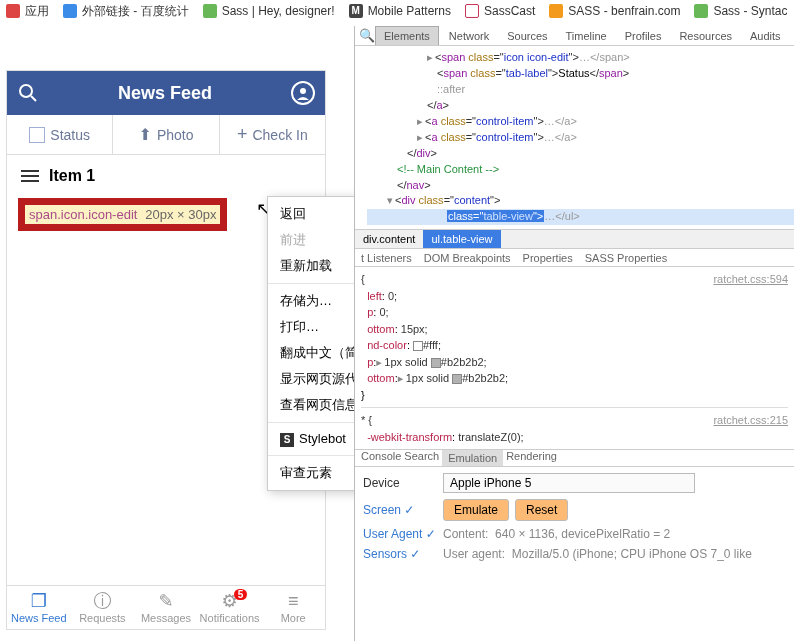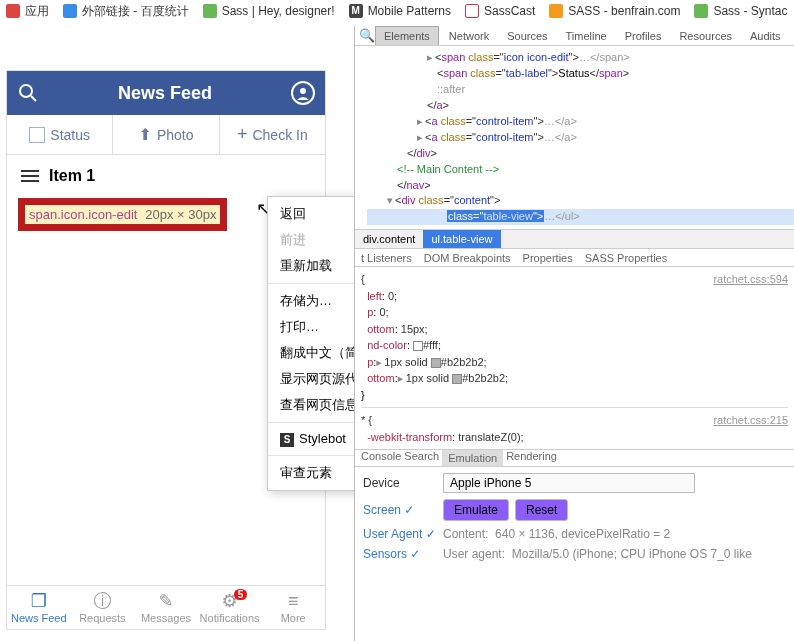--- a/index.html
+++ b/index.html
@@ -78,21 +78,21 @@
 
 .drawer-tabs { height: 18px; border-top: 1px solid #ccc; border-bottom: 1px solid #ccc; display: flex; align-items: flex-start; font-size: 11px; color: #666; padding-left: 6px; gap: 3px; }
 .drawer-tabs .sel { background: #ddd; padding: 2px 6px; }
 
 .emu { padding: 6px 8px; font-size: 12px; display: grid; grid-template-columns: 80px 1fr; row-gap: 6px; align-items: center; }
 .emu .lab { color: #333; }
 .emu .link { color: #3579d1; }
 .emu .check::after { content: " ✓"; color: #3579d1; }
 .dev-select { border: 1px solid #bbb; padding: 2px 6px; width: 252px; background: #fafafa; }
 .emu-btns { display: flex; gap: 6px; }
-.emu-btn { border: 1px solid #bbb; background: #8b5cf6; padding: 3px 10px; border-radius: 3px; font-size: 12px; }
+.emu-btn { border: 1px solid #bbb; background: #fdba74; padding: 3px 10px; border-radius: 3px; font-size: 12px; }
 .grey-txt { color: #888; }
 </style>
 </head>
 <body>
 
 <div class="bookmarks">
   <div class="bk">
       <span class="app-ico" style="background:#d44"></span>
       <span>应用</span>
     </div>

